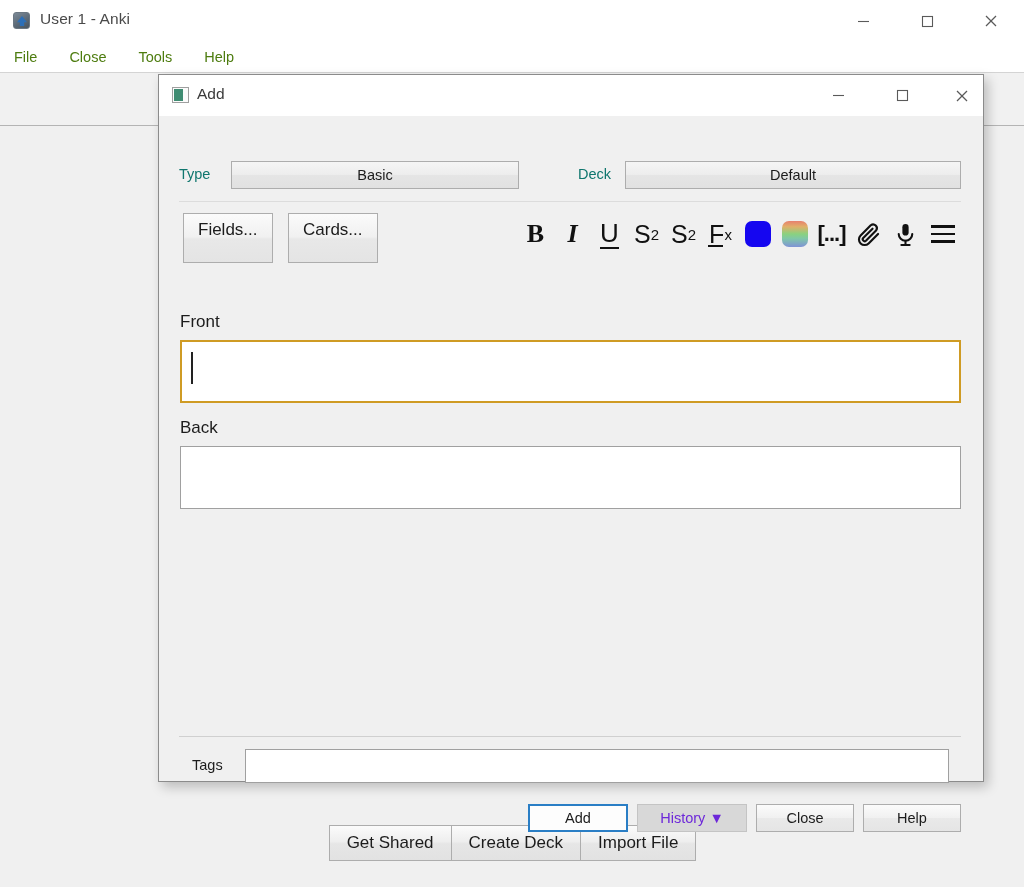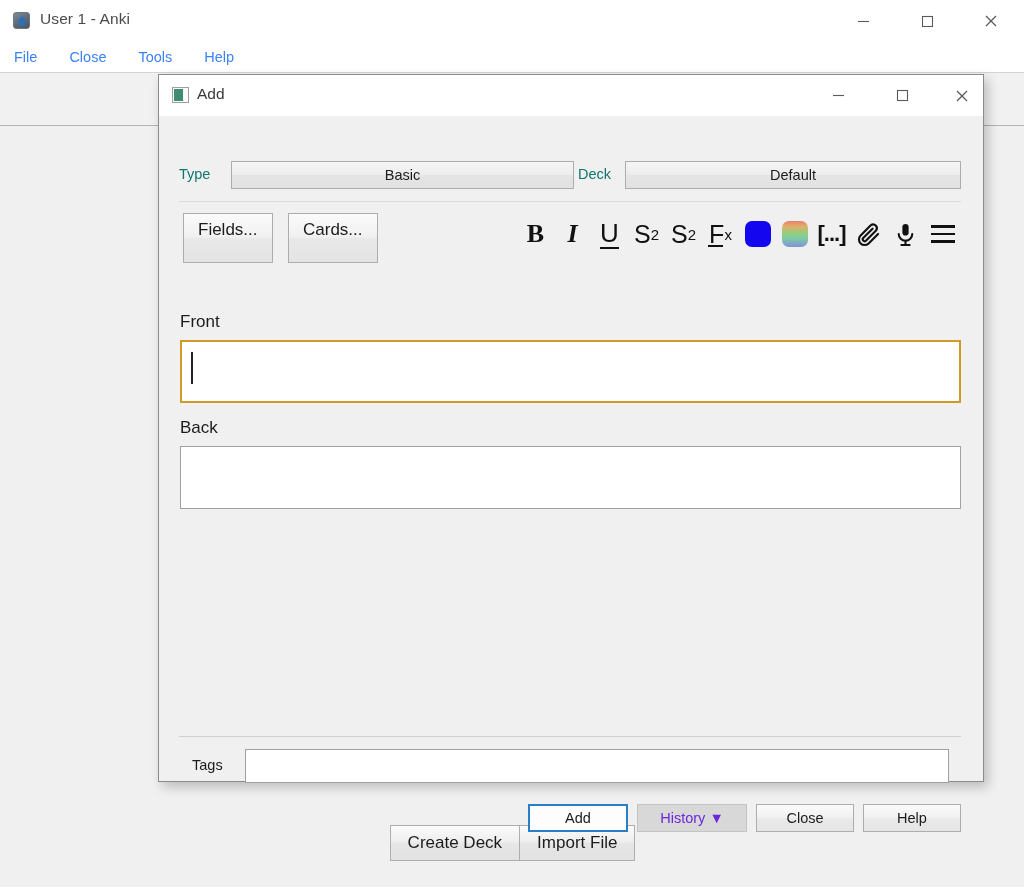--- a/index.html
+++ b/index.html
@@ -54,21 +54,21 @@
   #main-min { right: 138px; }
   #main-max { right: 74px; }
   #main-close { right: 10px; }
 
   #main-menubar {
     position: absolute; left: 0; top: 42px; right: 0; height: 30px;
     background: #ffffff;
     display: flex; align-items: center; padding-left: 14px;
   }
   .menu-item {
-    font-size: 14.5px; color: #3b82f6;
+    font-size: 14.5px; color: #4d7c0f;
     padding: 3px 14px 3px 0; margin-right: 18px;
     white-space: nowrap;
   }
 
   #main-toolbar-strip {
     position: absolute; left: 0; top: 72px; right: 0; height: 54px;
     background: #f1f1f1;
     border-top: 1px solid #d4d4d4;
     border-bottom: 1px solid #b4b4b4;
   }
@@ -147,21 +147,21 @@
     font-size: 14.5px; color: #0f766e;
   }
   .combo-btn {
     position: absolute; top: 0; height: 28px;
     background: linear-gradient(#f5f5f5,#ededed 48%,#e5e5e5 52%,#e1e1e1);
     border: 1px solid #adadad;
     font-size: 14.5px; color: #1c1c1c;
     text-align: center; line-height: 26px;
   }
   #type-label { left: 0; }
-  #type-combo { left: 52px; width: 343px; }
+  #type-combo { left: 52px; width: 288px; }
   #deck-label { left: 399px; }
   #deck-combo { left: 446px; right: 0; }
 
   #dlg-hr-top {
     position: absolute; left: 20px; right: 22px; top: 85px;
     height: 1px; background: #dcdcdc;
   }
 
   
   #editor-toolbar {
@@ -313,20 +313,21 @@
     <div class="menu-item">File</div>
     <div class="menu-item">Close</div>
     <div class="menu-item">Tools</div>
     <div class="menu-item">Help</div>
   </div>
 
   <div id="main-toolbar-strip"></div>
 
   <div id="main-body">
     <div id="main-bottom-buttons">
+      <div class="btn">Get Shared</div>
       <div class="btn">Create Deck</div>
       <div class="btn">Import File</div>
     </div>
   </div>
 </div>
 
 <div id="add-dialog">
 
   <div id="dlg-titlebar">
     <div id="dlg-icon"></div>

